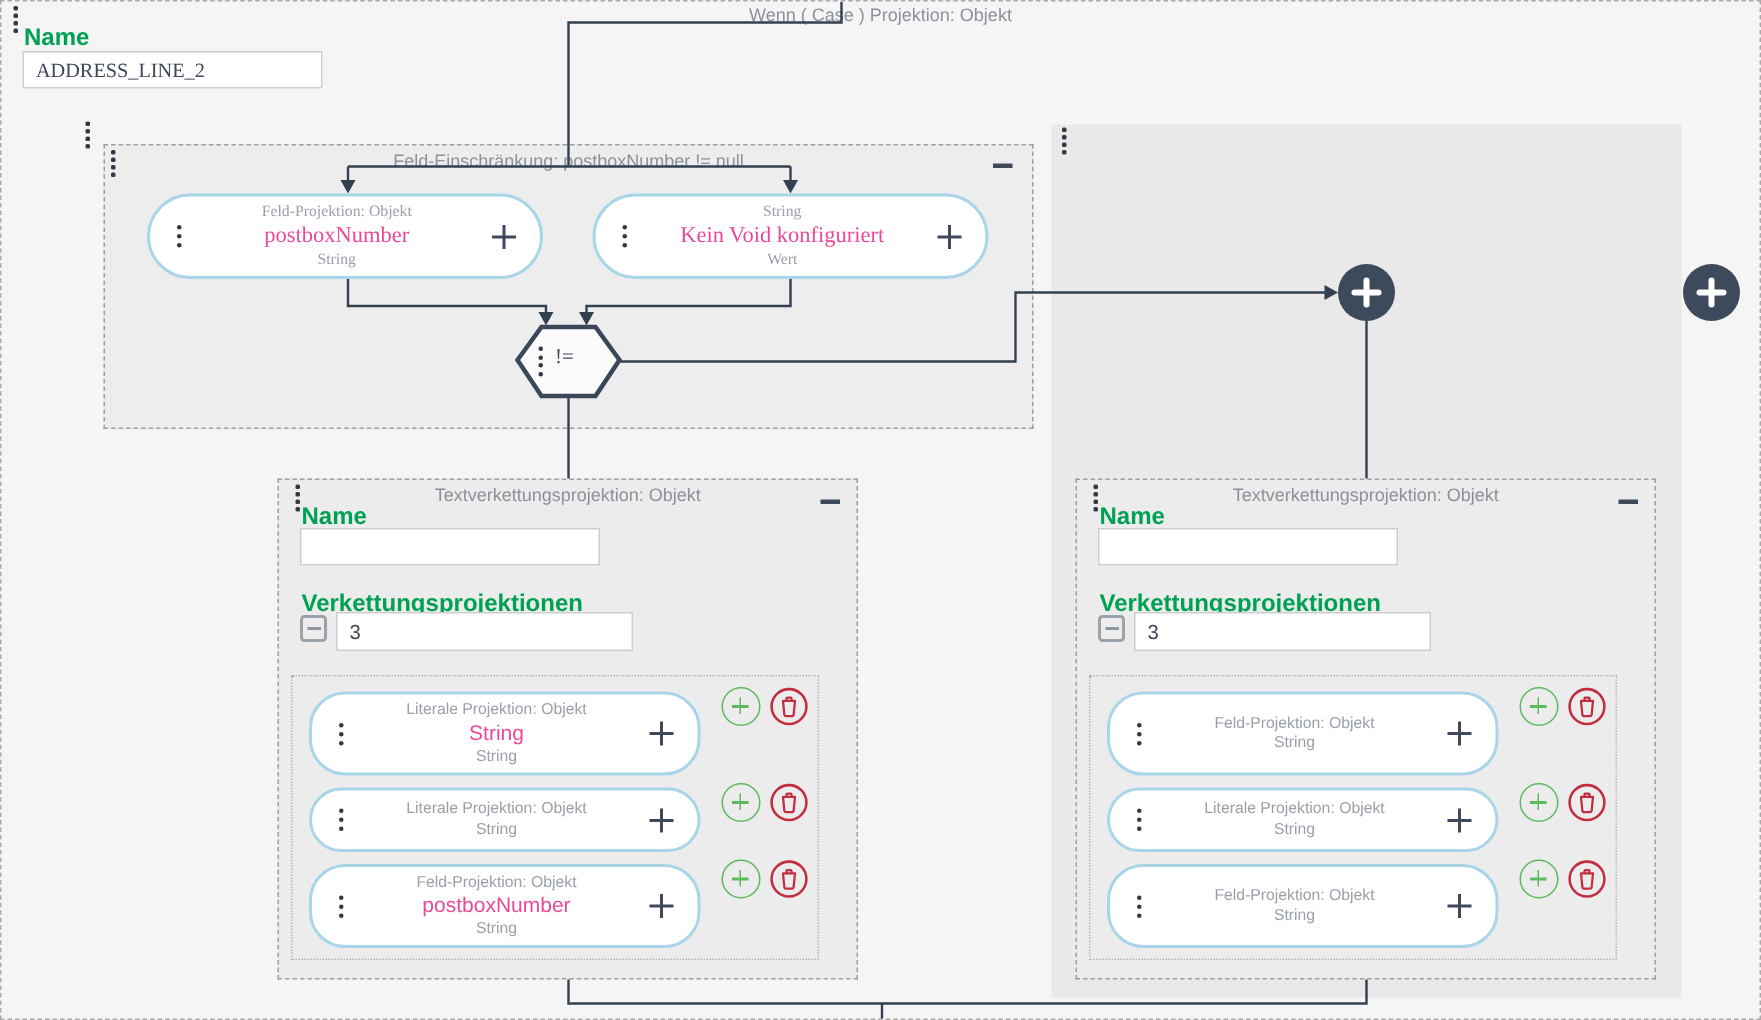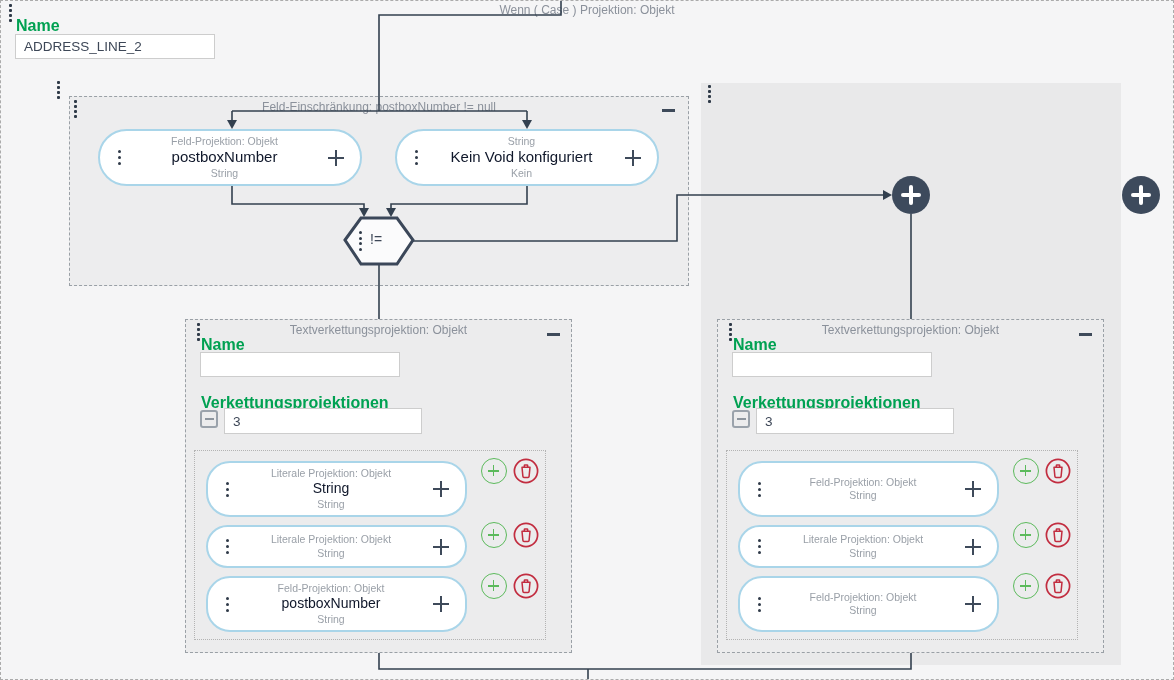--- a/index.html
+++ b/index.html
@@ -13,21 +13,21 @@
   .collapse-btn i{display:block;width:13px;height:2.5px;background:#3e4a5a;margin:7px auto 0;}
   .green-label{position:absolute;font-size:16px;font-weight:bold;color:var(--accent-green,#00a152);}
   .text-input{position:absolute;height:25px;border:1px solid #cdcdcd;background:#fff;font-family:"Liberation Sans",sans-serif;font-size:13.5px;color:#3d4757;padding:0 8px;box-sizing:border-box;}
 
   
   .pill{position:absolute;display:flex;align-items:center;background:#fff;border:2px solid var(--pill-border-blue,#a9d5e9);border-radius:30px;box-sizing:border-box;cursor:pointer;}
   .pill .kebab{display:flex;flex-direction:column;gap:3px;margin-left:18px;}
   .pill .kebab i{width:3px;height:3px;background:#2f3a48;border-radius:50%;}
   .pill .pill-text{flex:1;text-align:center;line-height:1.25;padding:2px 0;}
   .pill .pill-type,.pill .pill-datatype{font-size:10.5px;color:var(--muted-gray,#9aa0a8);}
-  .pill .pill-value{font-size:15px;color:#0f172a;}
+  .pill .pill-value{font-size:15px;color:#ec4899;}
   .pill .pill-value:empty{display:none;}
   .pill .pill-plus{position:relative;width:16px;height:16px;margin-right:16px;}
   .pill .pill-plus:before,.pill .pill-plus:after{content:"";position:absolute;background:#3e4a5a;}
   .pill .pill-plus:before{left:0;top:7px;width:16px;height:2px;}
   .pill .pill-plus:after{left:7px;top:0;width:2px;height:16px;}
   .list-pill .pill-value{font-size:14px;}
 
   
   .group-box{position:absolute;border:1px dashed #9aa0a6;background:#ededee;box-sizing:border-box;}
   .branch-box{position:absolute;width:387px;height:334px;border:1px dashed #9aa0a6;background:#ececed;box-sizing:border-box;}
@@ -51,21 +51,21 @@
   .hex-wrap{position:absolute;left:341px;top:214px;width:74px;height:52px;cursor:pointer;}
   .hex-wrap svg{position:absolute;left:0;top:0;}
   .hex-wrap .kebab{position:absolute;left:17px;top:16px;display:flex;flex-direction:column;gap:2.5px;}
   .hex-wrap .kebab i{width:3px;height:3px;background:#2f3a48;border-radius:50%;}
   .hex-op{position:absolute;left:28px;top:16px;font-size:14px;color:#3d4757;}
 
   .panel-right{position:absolute;left:700px;top:82px;width:420px;height:582px;background:#e9e9ea;}
   svg.connectors{position:absolute;left:0;top:0;z-index:2;pointer-events:none;}
   svg.connectors polyline{fill:none;stroke:#33404f;stroke-width:1.6;}
   svg.connectors polygon{fill:#33404f;stroke:none;}
-  .z3{z-index:3;}
+  .z3{z-index:3;font-family:Liberation Serif, serif;}
   .z1{z-index:1;}
   .window-title{position:absolute;top:2px;left:0;width:100%;text-align:center;font-size:12px;color:#8b919b;}
 </style>
 </head>
 <body>
 
 <div class="canvas">
 
   <div class="panel-right z1">
     <span class="drag-handle" style="left:7px;top:2px;">
@@ -140,21 +140,21 @@
 
   <div class="pill z3" style="left:394px;top:128px;width:264px;height:57px;">
     <span class="kebab">
         <i></i>
         <i></i>
         <i></i>
       </span>
     <div class="pill-text">
       <div class="pill-type">String</div>
       <div class="pill-value">Kein Void konfiguriert</div>
-      <div class="pill-datatype">Kein</div>
+      <div class="pill-datatype">Wert</div>
     </div>
     <span class="pill-plus"></span>
   </div>
 
   <div class="hex-wrap z3">
     <svg width="74" height="52" viewBox="0 0 74 52">
       <polygon points="3,25 19,3 55,3 71,25 55,49 19,49" fill="#fbfbfc" stroke="#3b4759" stroke-width="3" stroke-linejoin="miter"></polygon>
     </svg>
     <span class="kebab">
         <i></i>

